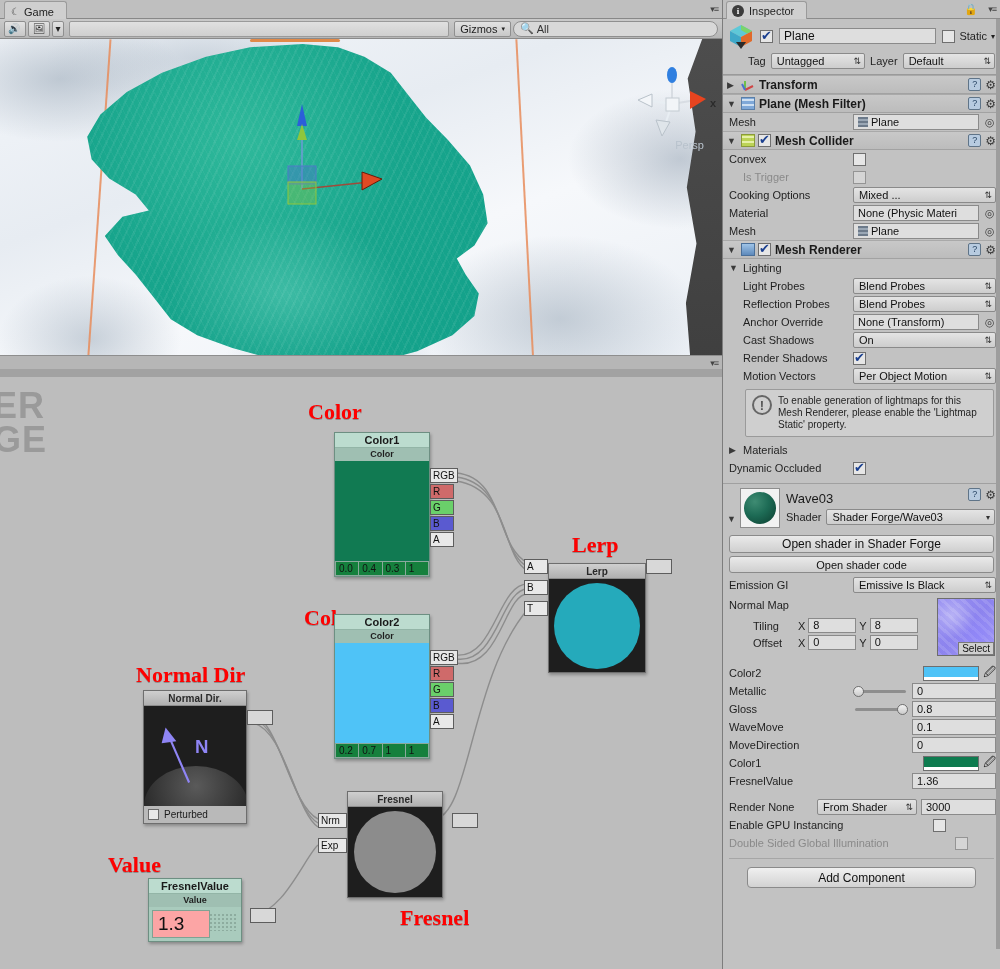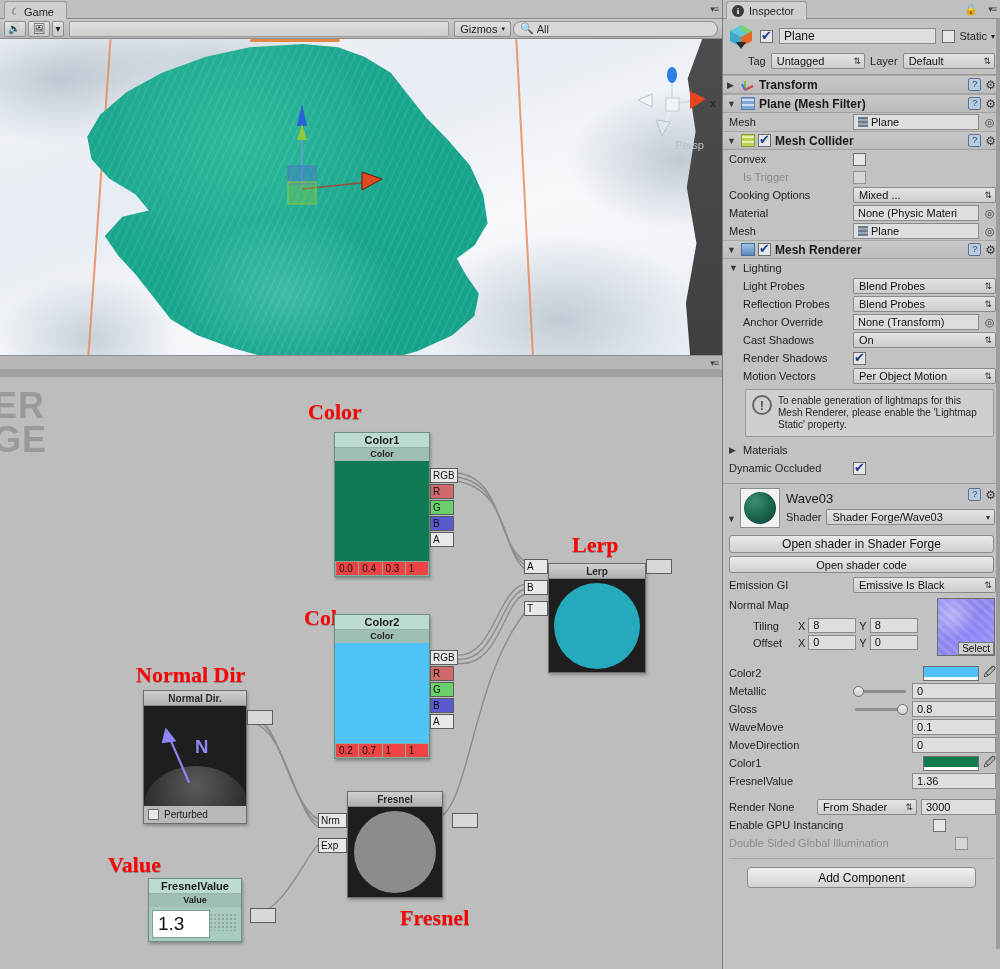--- a/index.html
+++ b/index.html
@@ -104,39 +104,39 @@
           font-weight: bold; color: #2a2a2a; line-height: 15px; }
   .prop-node { background: #a9cbbd; border: 1px solid #6d8f82; }
   .prop-name { height: 15px; background: #bcdccf; text-align:center; font-size: 11px;
                font-weight: bold; color: #1a1a1a; line-height: 15px; border-bottom:1px solid #93b5a7;}
   .prop-type { height: 13px; background: #9fbfb2; text-align:center; font-size: 9px;
                font-weight: bold; color: #1f1f1f; line-height: 13px; }
   .swatch { width: 100%; }
   .chanrow { display: flex; background: #a9cbbd; height: 15px; }
   .chanrow div { flex: 1; border: 1px solid #8aa99c; border-right: none;
       font-size: 10px; color: #111; padding-left: 3px; line-height: 13px;
-      background: #ef4444; }
+      background: #15803d; }
   .chanrow div:last-child { border-right: 1px solid #8aa99c; }
 
   .port { position: absolute; height: 15px; min-width: 24px; background: #e8e8e8;
           border: 1px solid #5d5d5d; font-size: 10px; color: #111; line-height: 13px;
           padding: 0 2px; text-align: left; }
   .port.rgb { background:#e8e8e8; }
   .port.r { background:#cf6a6a; }
   .port.g { background:#6ad06a; }
   .port.b { background:#5a5ad0; }
   .port.a { background:#e8e8e8; }
   .out-port { position: absolute; width: 26px; height: 15px; background: #d8d8d8;
               border: 1px solid #5d5d5d; }
 
   .preview { background: #1e1e1e; position: relative; overflow: hidden; }
   .prev-circle { position:absolute; left:50%; top:50%; transform: translate(-50%,-50%);
                  border-radius: 50%; }
 
-  .valuebox { height: 28px; background: #ffffff; border: 1px solid #7fa293;
+  .valuebox { height: 28px; background: #fca5a5; border: 1px solid #7fa293;
               font-size: 19px; color: #111; line-height: 26px; padding-left: 5px;
               font-family: "Liberation Sans", sans-serif; }
   .grip { position: absolute; right: 4px; top: 6px; width: 28px; height: 18px;
      background-image: radial-gradient(#8aa99c 1px, transparent 1px);
      background-size: 4px 4px; opacity: .9; }
   .chkrow { display: flex; align-items: center; gap: 5px; padding: 3px 4px; font-size: 10px; color: #1b1b1b;}
   .minichk { width: 11px; height: 11px; background: #e9e9e9; border: 1px solid #6a6a6a; }
 
   
   #inspector { position: absolute; left: 722px; top: 0; width: 278px; height: 969px;

